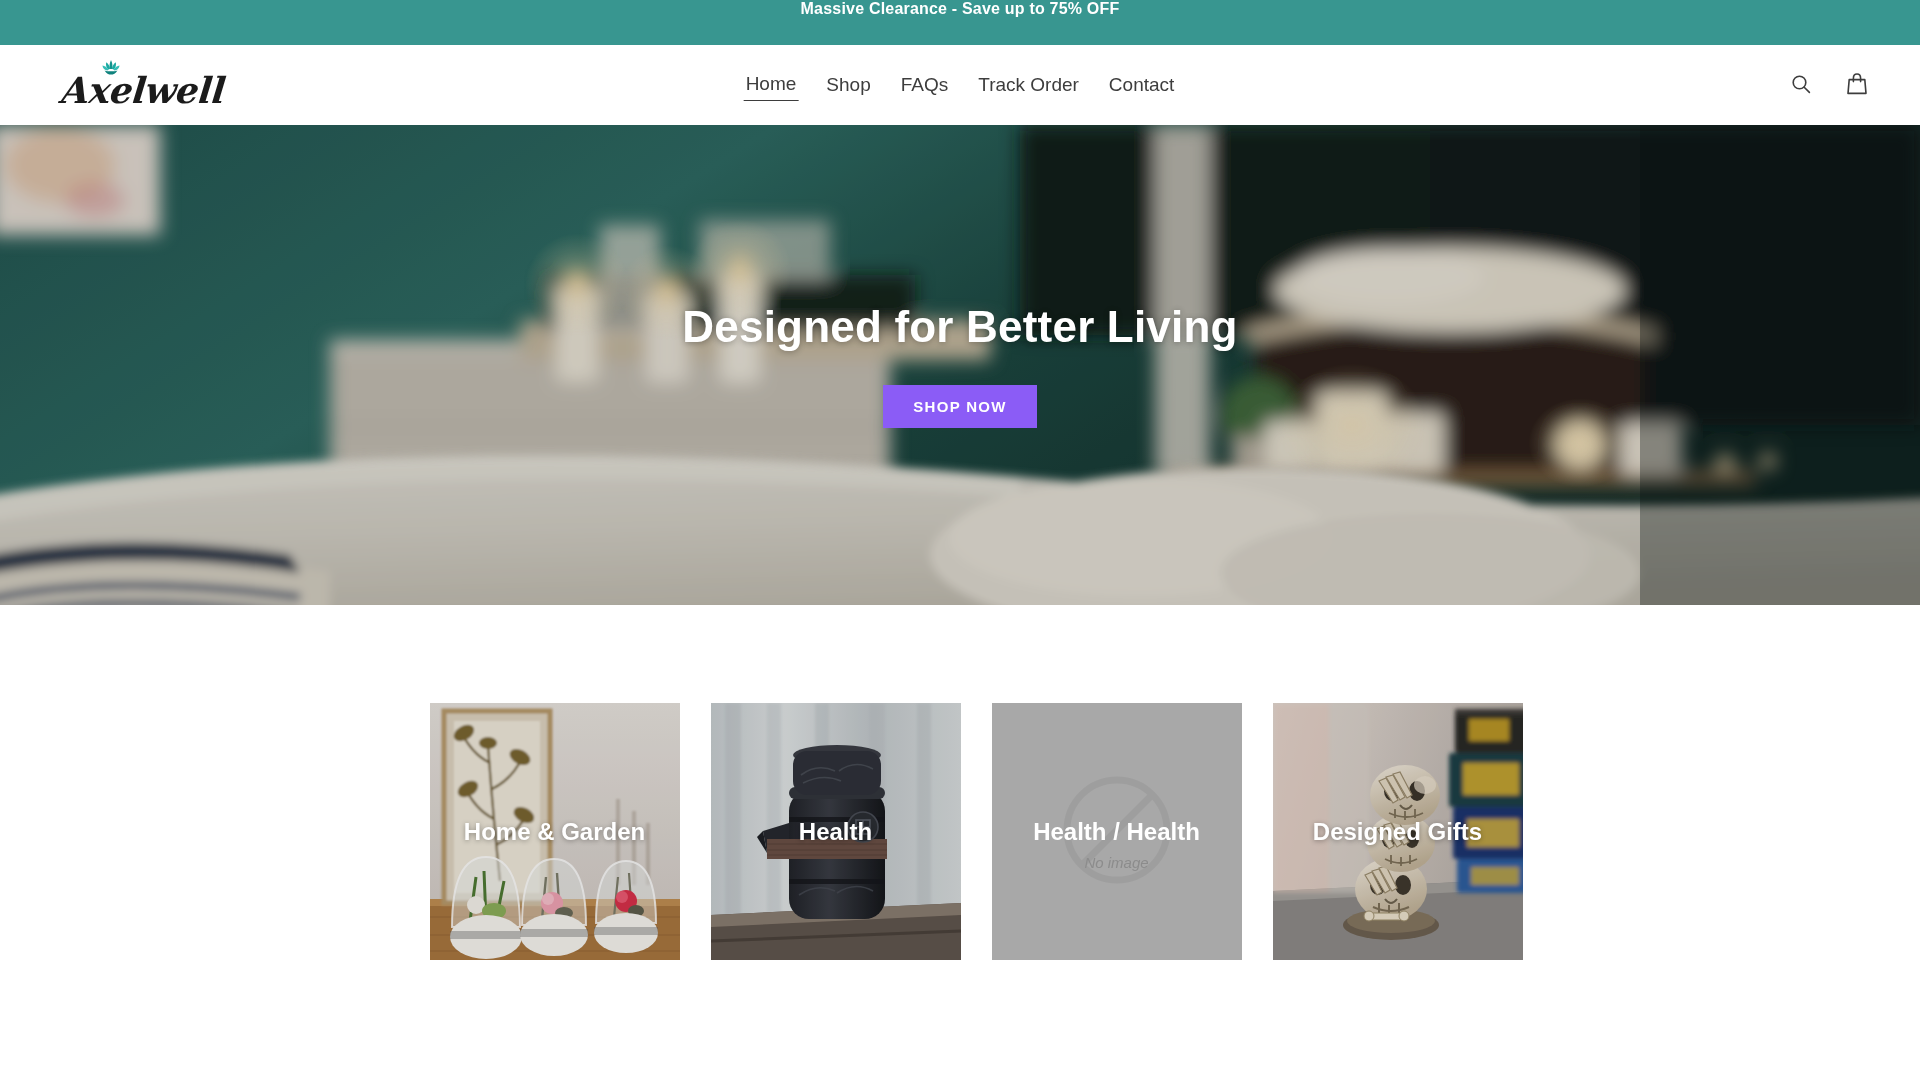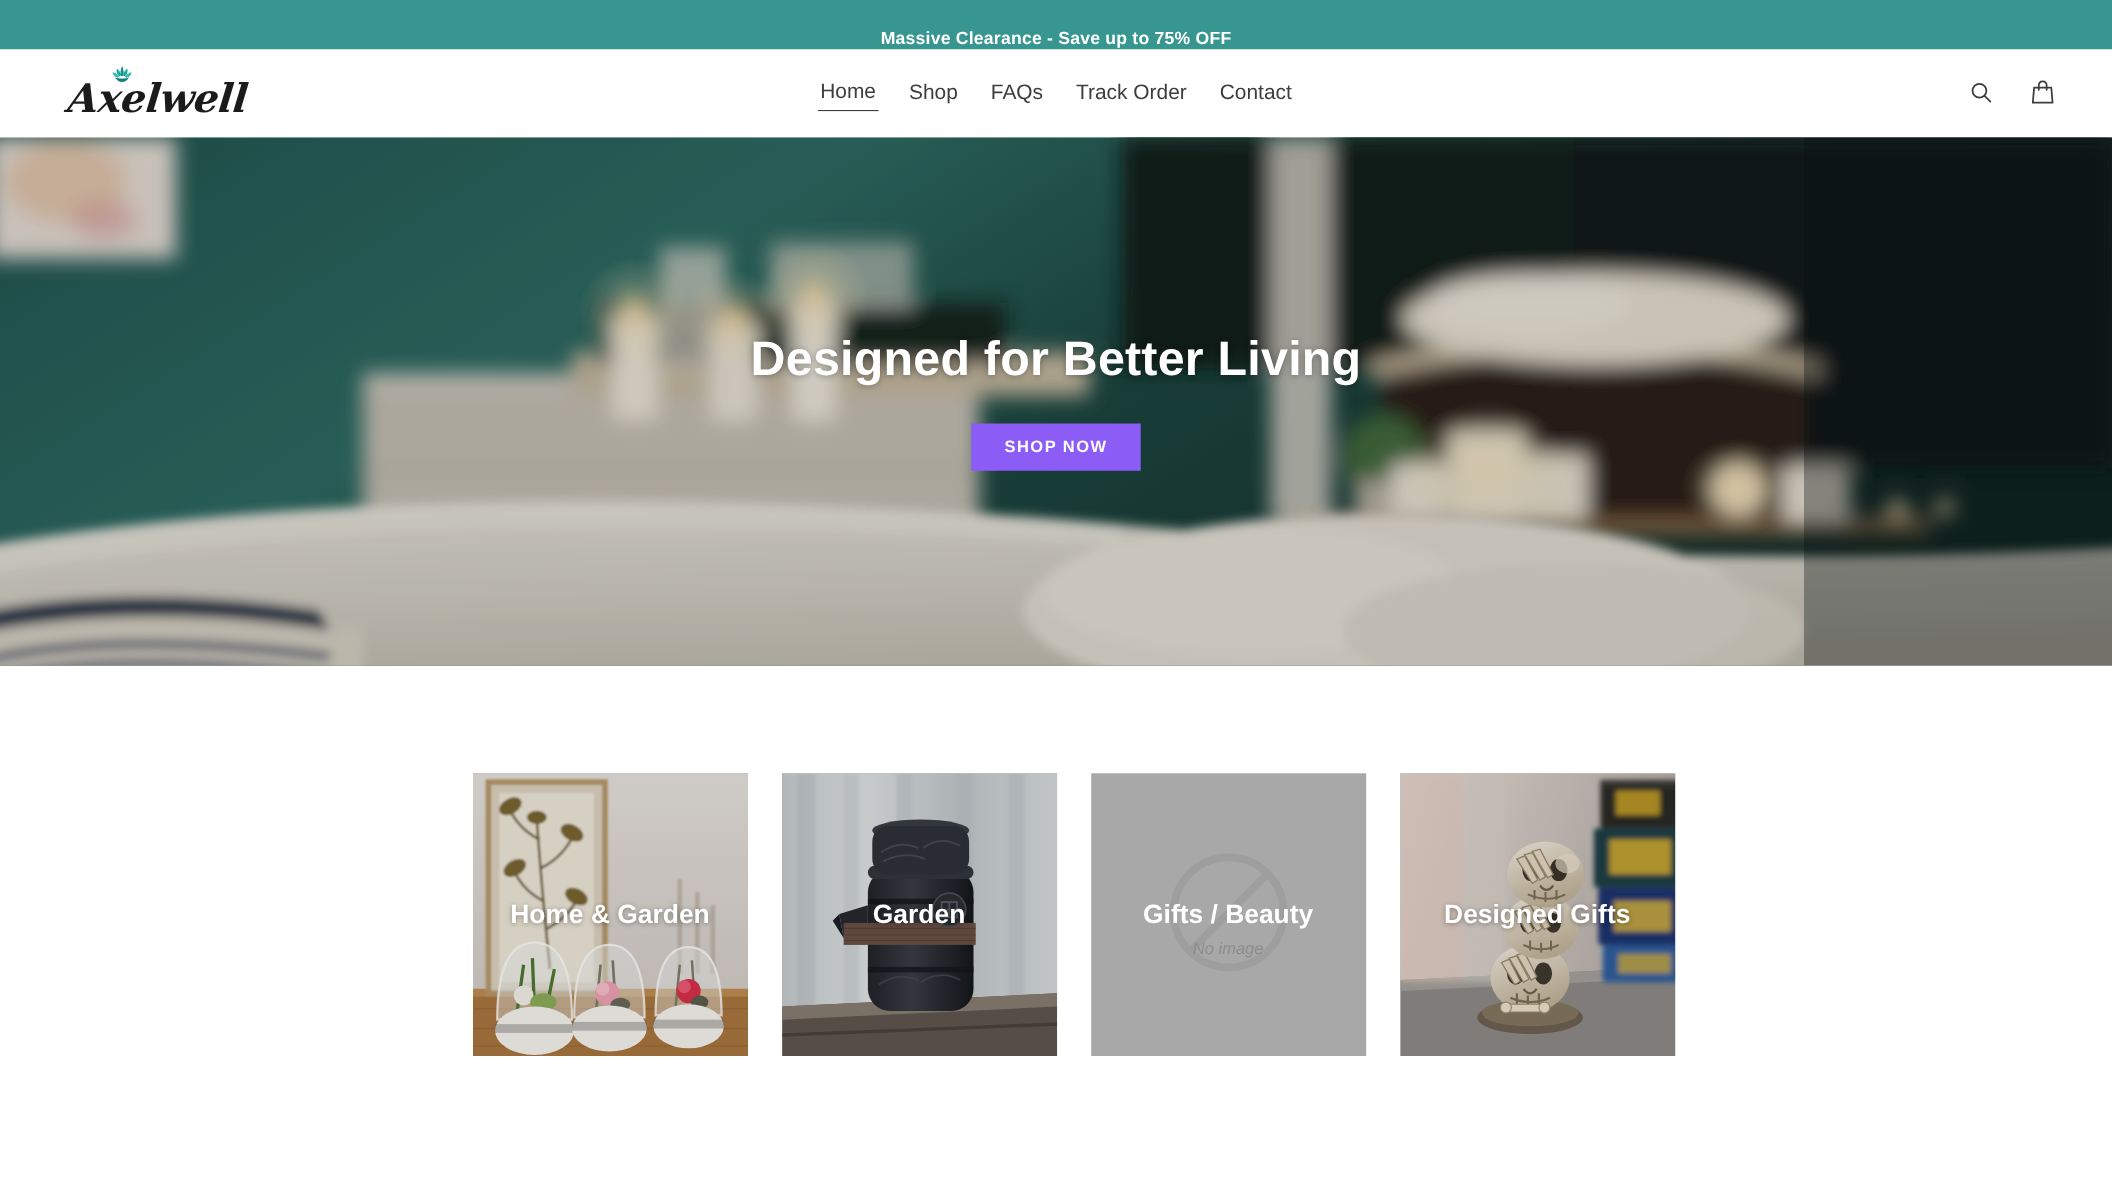--- a/index.html
+++ b/index.html
@@ -11,21 +11,21 @@
     background: #ffffff;
     font-family: "Liberation Sans", sans-serif;
   }
 
   
   .announcement-bar {
     width: 100%;
     height: 45px;
     background: #389690;
     display: flex;
-    align-items: flex-end;
+    align-items: flex-start;
     justify-content: center;
   }
   .announcement-text {
     color: #ffffff;
     font-size: 16px;
     font-weight: bold;
     letter-spacing: 0.2px;
   }
 
   
@@ -549,31 +549,31 @@
             <path d="M145 124 H159 M152 117 V131"></path>
           </g>
 
           <g stroke="#474b54" stroke-width="1.6" fill="none" opacity="0.8">
             <path d="M88 192 q18 -12 36 -4"></path>
             <path d="M126 190 q18 -12 36 -2"></path>
           </g>
         </g>
       </svg>
       <span class="category-scrim"></span>
-      <span class="category-label">Garden</span>
+      <span class="category-label">Health</span>
     </a>
 
     <div class="category-card is-placeholder">
       <span class="placeholder-glyph">
         <svg width="118" height="118" viewBox="0 0 118 118">
           <circle cx="59" cy="59" r="50" fill="none" stroke="#2a2a2a" stroke-width="7"></circle>
           <line x1="24" y1="94" x2="94" y2="24" stroke="#2a2a2a" stroke-width="7"></line>
         </svg>
       </span>
-      <span class="category-label">Gifts / Beauty</span>
+      <span class="category-label">Health / Health</span>
       <span class="placeholder-caption">No image</span>
     </div>
 
     <a class="category-card" href="#">
       <svg class="category-photo" viewBox="0 0 250 257" preserveAspectRatio="xMidYMid slice">
         <defs>
           <linearGradient id="cgBg" x1="0" y1="0" x2="1" y2="0.3">
             <stop offset="0%" stop-color="#e3dcd6"></stop>
             <stop offset="38%" stop-color="#d6cdc6"></stop>
             <stop offset="100%" stop-color="#b8b0aa"></stop>

